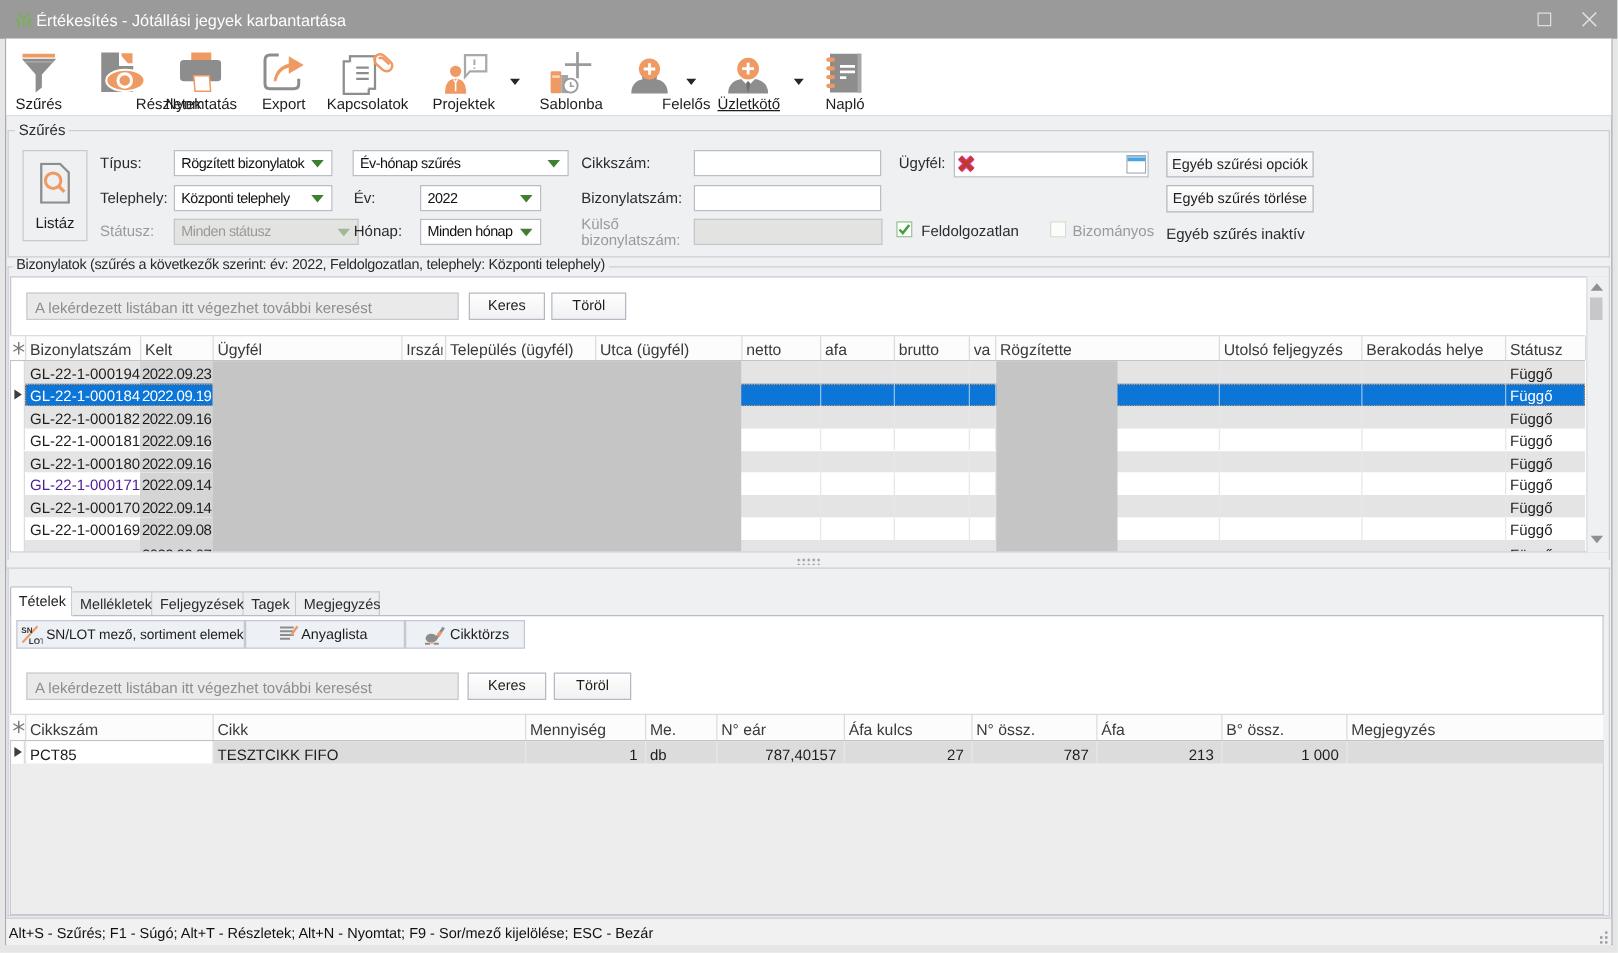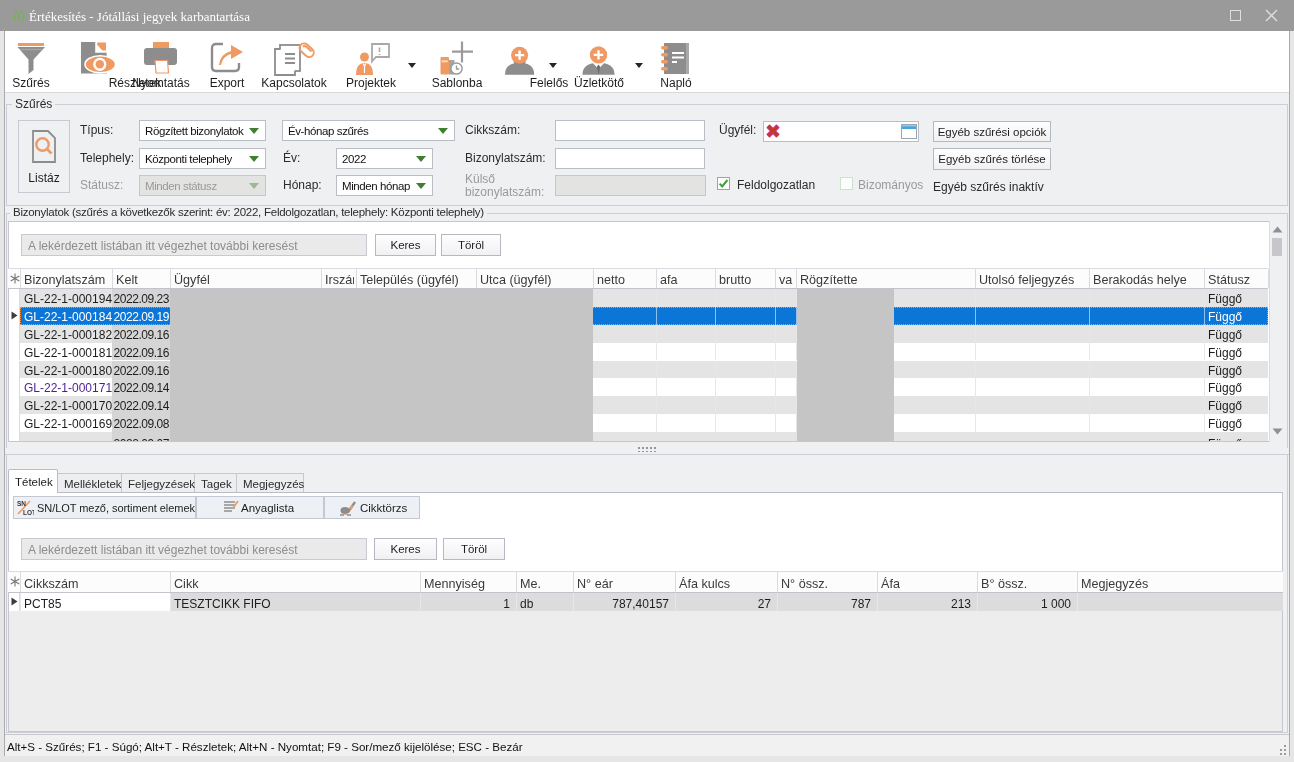--- a/index.html
+++ b/index.html
@@ -24,36 +24,36 @@
 </g>
 <g fill="#76b254">
 <circle cx="5.6" cy="5.2" r="1.6"></circle>
       <circle cx="14.4" cy="5.2" r="1.6"></circle>
 <circle cx="2" cy="12.4" r="1.3"></circle>
       <circle cx="18" cy="12.4" r="1.3"></circle>
 <circle cx="3.4" cy="19" r="1.1"></circle>
       <circle cx="16.6" cy="19" r="1.1"></circle>
 </g>
   </svg>
-<div class="t" style="left:29px;top:10px;font-size:13px;color:#fff;font-family:Liberation Serif, serif;">Értékesítés - Jótállási jegyek karbantartása</div>
+<div class="t" style="left:29px;top:10px;font-size:13px;color:#fff;">Értékesítés - Jótállási jegyek karbantartása</div>
 <div class="a" style="left:1230px;top:10px;width:11px;height:11px;border:1px solid #dedede;"></div>
 <svg class="a" style="left:1265px;top:9px;" width="13" height="13" viewBox="0 0 13 13">
 <path d="M1 1 L12 12 M12 1 L1 12" stroke="#dedede" stroke-width="1.4"></path>
   </svg>
 <div class="a" style="left:4px;top:31px;width:1286px;height:725px;background:#eff0f2;border:1px solid #a9a9af;border-top:none;"></div>
 <div class="a" style="left:5px;top:31px;width:1284px;height:62px;background:#fff;border-bottom:1px solid #d9d9d9;"></div>
 <div class="t" style="left:31px;top:77px;transform:translateX(-50%);">Szűrés</div>
 <div class="t" style="left:93px;top:77px;transform:translateX(-50%);margin-left:42px;">Részletek</div>
 <div class="t" style="left:161px;top:77px;transform:translateX(-50%);">Nyomtatás</div>
 <div class="t" style="left:227px;top:77px;transform:translateX(-50%);">Export</div>
 <div class="t" style="left:294px;top:77px;transform:translateX(-50%);">Kapcsolatok</div>
 <div class="t" style="left:371px;top:77px;transform:translateX(-50%);">Projektek</div>
 <div class="t" style="left:457px;top:77px;transform:translateX(-50%);">Sablonba</div>
 <div class="t" style="left:519px;top:77px;transform:translateX(-50%);margin-left:30px;">Felelős</div>
-<div class="t" style="left:599px;top:77px;transform:translateX(-50%);">Üzletkötő</div>
+<div class="t" style="left:599px;top:77px;transform:translateX(-50%);text-decoration:underline;">Üzletkötő</div>
 <div class="t" style="left:676px;top:77px;transform:translateX(-50%);">Napló</div>
 <div class="a" style="left:408px;top:63px;width:0;height:0;border-left:4px solid transparent;border-right:4px solid transparent;border-top:5px solid #262626;"></div>
 <div class="a" style="left:549px;top:63px;width:0;height:0;border-left:4px solid transparent;border-right:4px solid transparent;border-top:5px solid #262626;"></div>
 <div class="a" style="left:635px;top:63px;width:0;height:0;border-left:4px solid transparent;border-right:4px solid transparent;border-top:5px solid #262626;"></div>
 <svg class="a" style="left:16px;top:41px;" width="32" height="36" viewBox="0 0 32 36">
 <rect x="2" y="2" width="26" height="3" fill="#f09a63"></rect>
 <path d="M1.5 6 H29 L17.5 18.5 V29 L12.5 33 V18.5 Z" fill="#8d8d8d"></path>
 <path d="M4 8.5 H26.5" stroke="#a5a5a5" stroke-width="1.4"></path>
 </svg>
 <svg class="a" style="left:80px;top:41px;" width="38" height="34" viewBox="0 0 38 34">
@@ -133,21 +133,21 @@
 <div class="t" style="left:80px;top:152px;color:#2b2b2b;">Telephely:</div>
 <div class="t" style="left:80px;top:179px;color:#9a9a9a;">Státusz:</div>
 <div class="combo" style="left:139px;top:120px;width:127px;height:21px;">
     <span>Rögzített bizonylatok</span>
     <i class="garr"></i>
   </div>
 <div class="combo" style="left:139px;top:148px;width:127px;height:21px;">
     <span>Központi telephely</span>
     <i class="garr"></i>
   </div>
-<div class="combo" style="left:139px;top:175px;width:127px;height:21px;background:#e3e3e2;border-color:#c6c6c9;">
+<div class="combo" style="left:139px;top:175px;width:148px;height:21px;background:#e3e3e2;border-color:#c6c6c9;">
     <span style="color:#9a9a9a;">Minden státusz</span>
     <i class="garr" style="border-top-color:#9cb894;"></i>
   </div>
 <div class="combo" style="left:282px;top:120px;width:173px;height:21px;">
     <span>Év-hónap szűrés</span>
     <i class="garr"></i>
   </div>
 <div class="t" style="left:283px;top:152px;color:#2b2b2b;">Év:</div>
 <div class="t" style="left:283px;top:179px;color:#2b2b2b;">Hónap:</div>
 <div class="combo" style="left:336px;top:148px;width:97px;height:21px;">

